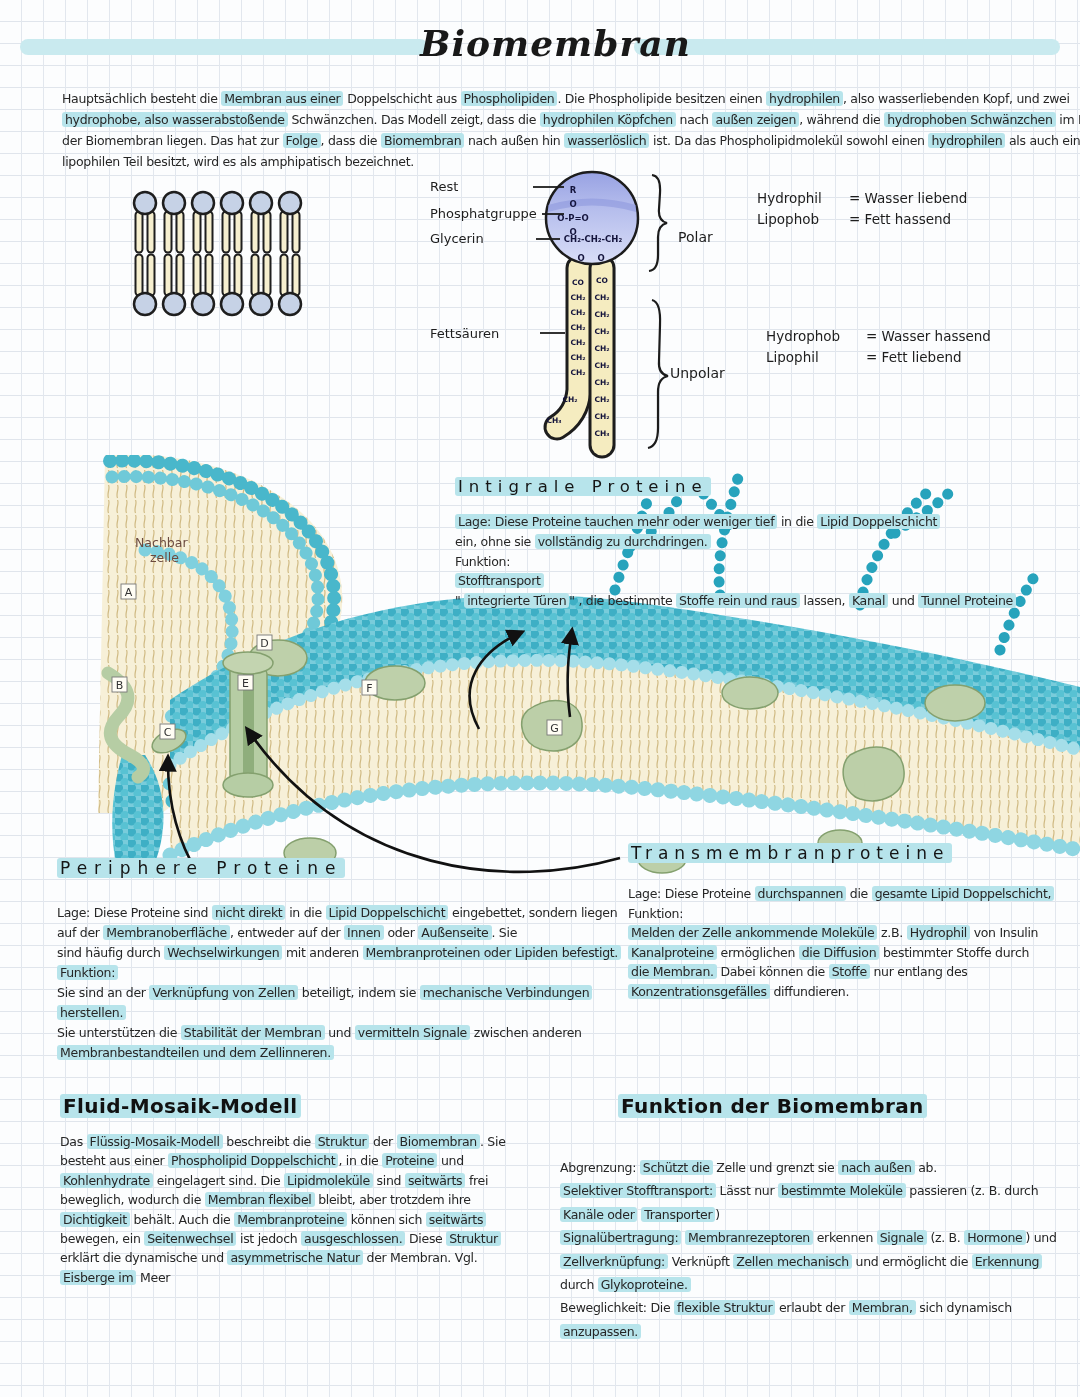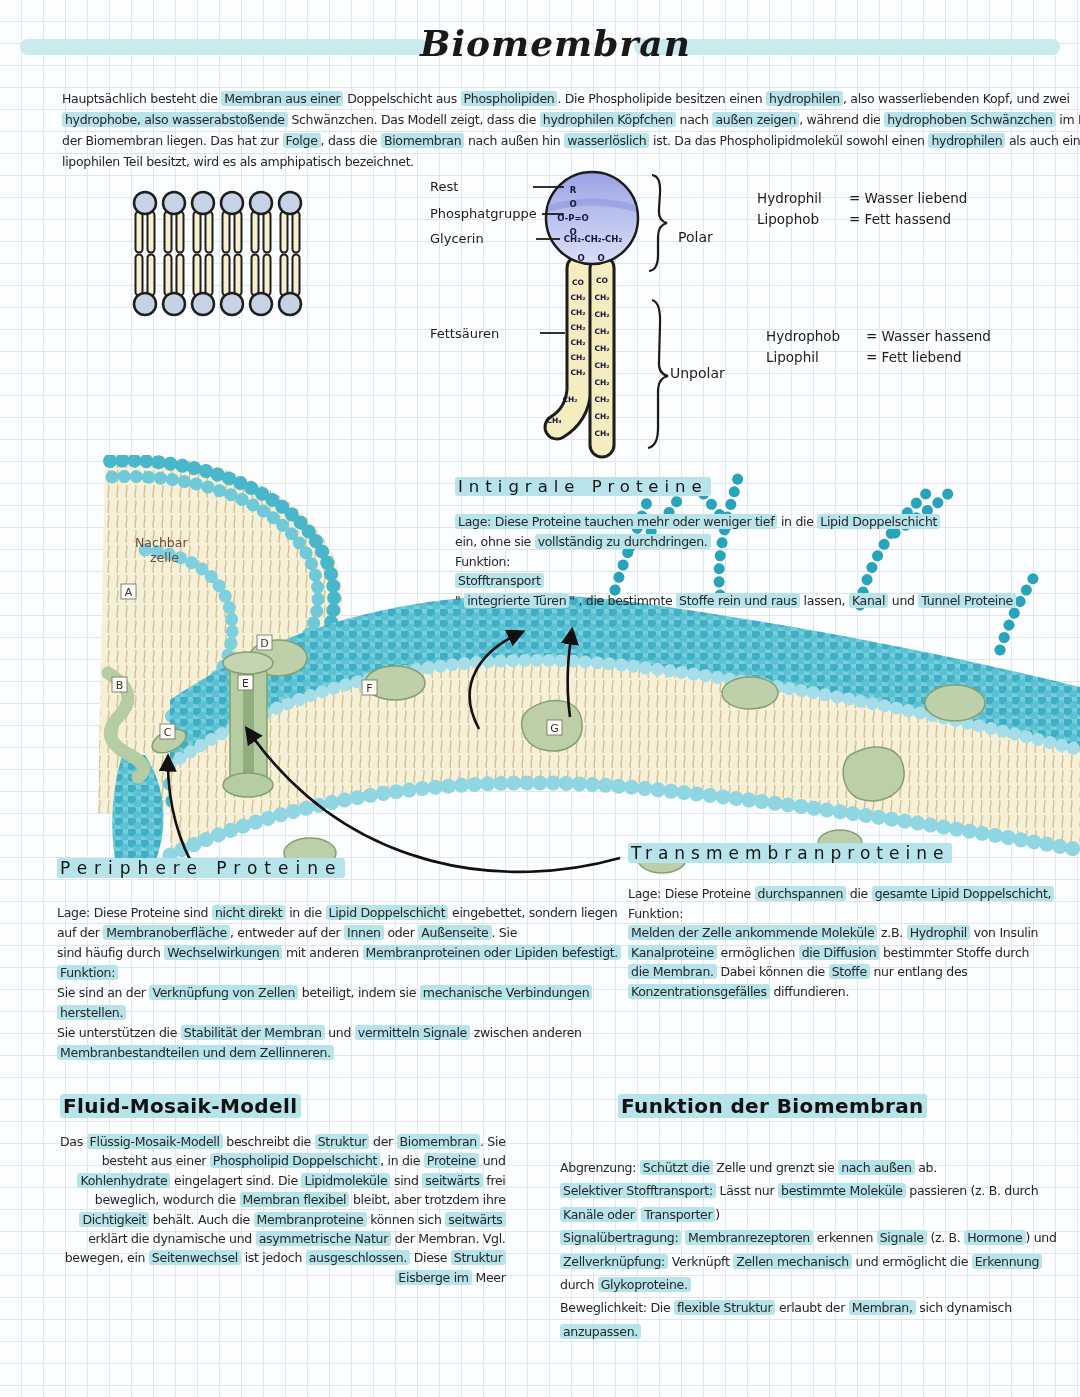--- a/index.html
+++ b/index.html
@@ -263,28 +263,28 @@
   <div class="tx" style="left:628px;top:884px;line-height:19.6px;">
       <div class="ln"><span>Lage: Diese Proteine </span><span class="hl">durchspannen</span><span> die </span><span class="hl">gesamte Lipid Doppelschicht,</span></div>
       <div class="ln"><span>Funktion:</span></div>
       <div class="ln"><span class="hl">Melden der Zelle ankommende Moleküle</span><span> z.B. </span><span class="hl">Hydrophil</span><span> von Insulin</span></div>
       <div class="ln"><span class="hl">Kanalproteine</span><span> ermöglichen </span><span class="hl">die Diffusion</span><span> bestimmter Stoffe durch</span></div>
       <div class="ln"><span class="hl">die Membran.</span><span> Dabei können die </span><span class="hl">Stoffe</span><span> nur entlang des</span></div>
       <div class="ln"><span class="hl">Konzentrationsgefälles</span><span> diffundieren.</span></div>
     </div>
 
   <div class="hbold" style="left:60px;top:1094px;"><span class="hl">Fluid-Mosaik-Modell</span></div>
-  <div class="tx" style="left:60px;top:1132px;line-height:19.4px;text-align:right;">
+  <div class="tx" style="left:60px;top:1132px;line-height:19.4px;">
       <div class="ln"><span>Das </span><span class="hl">Flüssig-Mosaik-Modell</span><span> beschreibt die </span><span class="hl">Struktur</span><span> der </span><span class="hl">Biomembran</span><span>. Sie</span></div>
       <div class="ln"><span>besteht aus einer </span><span class="hl">Phospholipid Doppelschicht</span><span>, in die </span><span class="hl">Proteine</span><span> und</span></div>
       <div class="ln"><span class="hl">Kohlenhydrate</span><span> eingelagert sind. Die </span><span class="hl">Lipidmoleküle</span><span> sind </span><span class="hl">seitwärts</span><span> frei</span></div>
       <div class="ln"><span>beweglich, wodurch die </span><span class="hl">Membran flexibel</span><span> bleibt, aber trotzdem ihre</span></div>
       <div class="ln"><span class="hl">Dichtigkeit</span><span> behält. Auch die </span><span class="hl">Membranproteine</span><span> können sich </span><span class="hl">seitwärts</span></div>
+      <div class="ln"><span>bewegen, ein </span><span class="hl">Seitenwechsel</span><span> ist jedoch </span><span class="hl">ausgeschlossen.</span><span> Diese </span><span class="hl">Struktur</span></div>
       <div class="ln"><span>erklärt die dynamische und </span><span class="hl">asymmetrische Natur</span><span> der Membran. Vgl.</span></div>
-      <div class="ln"><span>bewegen, ein </span><span class="hl">Seitenwechsel</span><span> ist jedoch </span><span class="hl">ausgeschlossen.</span><span> Diese </span><span class="hl">Struktur</span></div>
       <div class="ln"><span class="hl">Eisberge im</span><span> Meer</span></div>
     </div>
 
   <div class="hbold" style="left:618px;top:1094px;"><span class="hl">Funktion der Biomembran</span></div>
   <div class="tx" style="left:560px;top:1128px;line-height:23.4px;margin-top:28px;">
       <div class="ln"><span>Abgrenzung: </span><span class="hl">Schützt die</span><span> Zelle und grenzt sie </span><span class="hl">nach außen</span><span> ab.</span></div>
       <div class="ln"><span class="hl">Selektiver Stofftransport:</span><span> Lässt nur </span><span class="hl">bestimmte Moleküle</span><span> passieren (z. B. durch</span></div>
       <div class="ln"><span class="hl">Kanäle oder</span><span> </span><span class="hl">Transporter</span><span>)</span></div>
       <div class="ln"><span class="hl">Signalübertragung:</span><span> </span><span class="hl">Membranrezeptoren</span><span> erkennen </span><span class="hl">Signale</span><span> (z. B. </span><span class="hl">Hormone</span><span>) und</span></div>
       <div class="ln"><span class="hl">Zellverknüpfung:</span><span> Verknüpft </span><span class="hl">Zellen mechanisch</span><span> und ermöglicht die </span><span class="hl">Erkennung</span></div>

